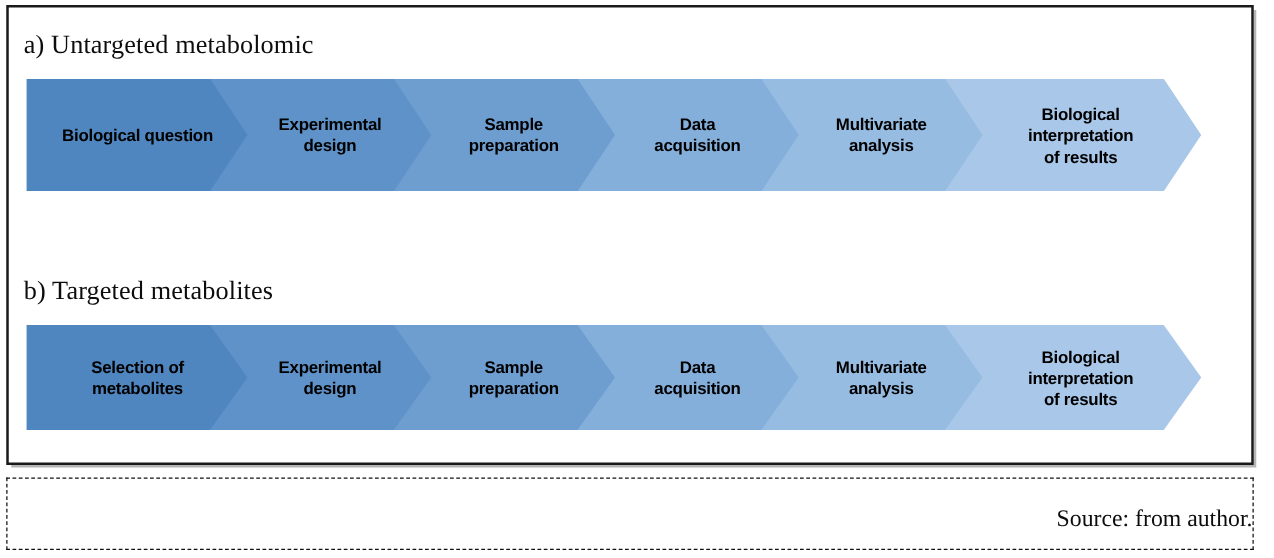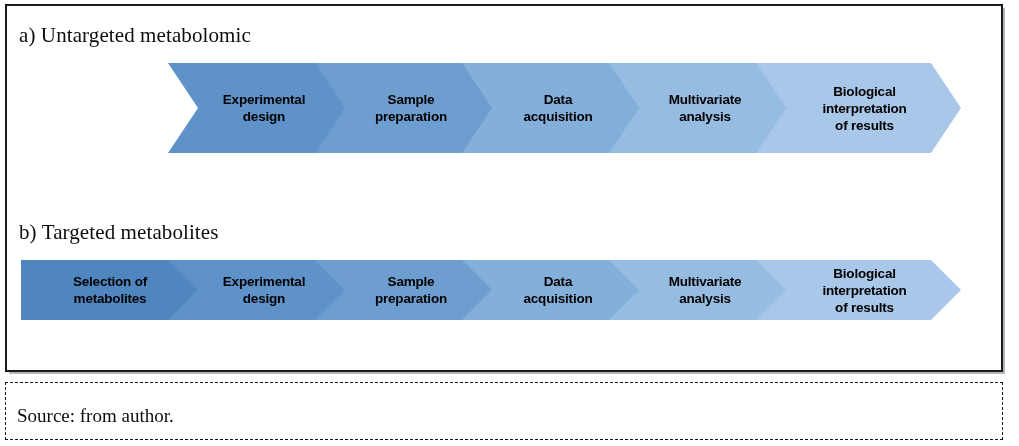--- a/index.html
+++ b/index.html
@@ -56,21 +56,21 @@
   }
 
   
   .chevron-row {
     position: absolute;
     left: 9px;
     top: 41px;
     width: 945px;
     height: 90px;
   }
-  .panel-b .chevron-row { height: 60px; }
+  .panel-b .chevron-row { height: 84px; }
 
   .chevron {
     position: absolute;
     top: 0;
     height: 100%;
     display: flex;
     align-items: center;
     justify-content: center;
     box-sizing: border-box;
     clip-path: polygon(0 0, calc(100% - 30px) 0, 100% 50%, calc(100% - 30px) 100%, 0 100%, 30px 50%);
@@ -98,20 +98,21 @@
     position: absolute;
     left: 5px;
     top: 382px;
     width: 998px;
     height: 58px;
     box-sizing: border-box;
     border: 1.5px dashed #111111;
     background: #ffffff;
     display: flex;
     align-items: center;
+    justify-content: flex-end;
   }
   .source-text {
     font-family: "Liberation Serif", serif;
     font-size: 19px;
     line-height: 24px;
     color: #0d0d0d;
     padding-left: 11px;
     padding-top: 10px;
     white-space: nowrap;
   }
@@ -121,20 +122,23 @@
 
 <div id="figure-root">
 
   <div class="figure-box">
 
     <div class="panel panel-a">
       <div class="panel-title">a) Untargeted metabolomic</div>
 
       <div class="chevron-row">
 
+        <div class="chevron first" style="background: rgb(79, 134, 192); left: 5px; width: 180px;">
+          <span class="chevron-label">Biological question</span>
+        </div>
 
         <div class="chevron" style="background: rgb(94, 146, 200); left: 152px; width: 180px;">
           <span class="chevron-label">Experimental
 design</span>
         </div>
 
         <div class="chevron" style="background: rgb(110, 158, 208); left: 299px; width: 180px;">
           <span class="chevron-label">Sample
 preparation</span>
         </div>

